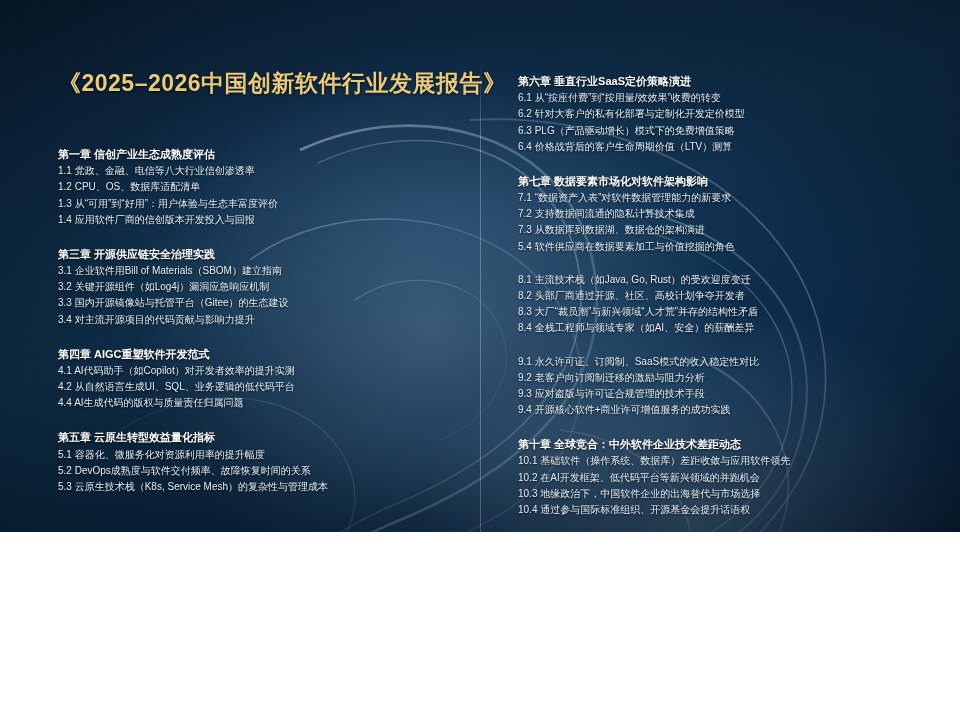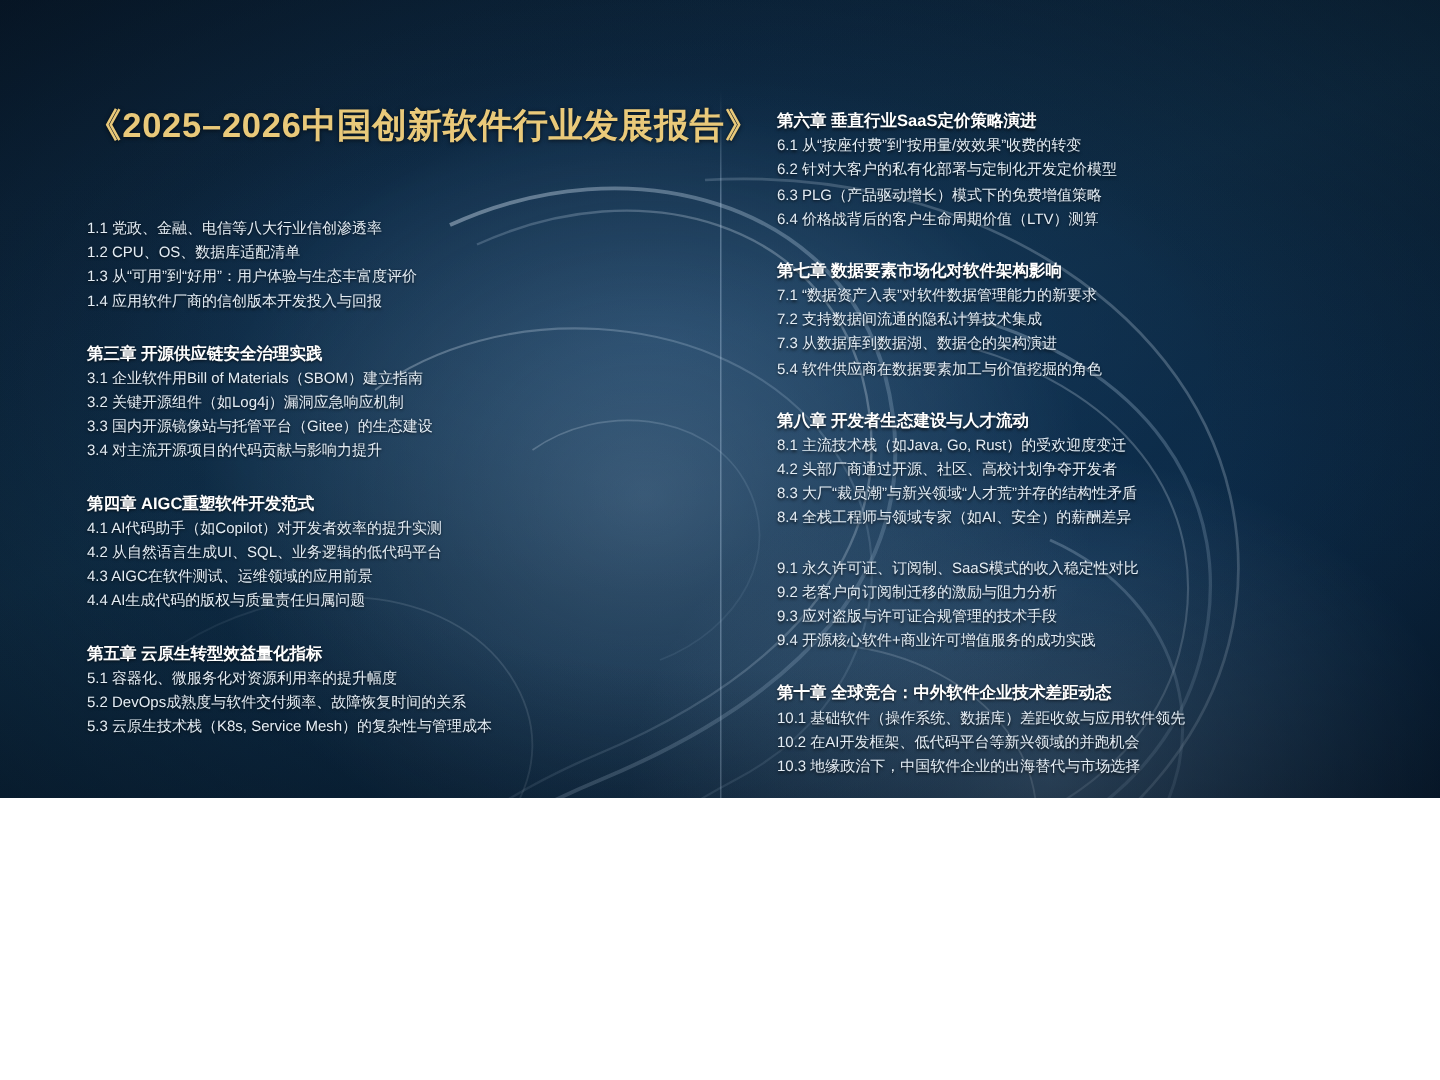--- a/index.html
+++ b/index.html
@@ -154,40 +154,40 @@
 
   <div class="divider"></div>
 
   <div class="content">
 
     <div class="doc-title">《2025–2026中国创新软件行业发展报告》</div>
 
     <div class="col col-left">
 
       <div class="chapter">
+        <div class="chapter-title">第一章 信创产业生态成熟度评估</div>
         <div class="item">1.1 党政、金融、电信等八大行业信创渗透率</div>
         <div class="item">1.2 CPU、OS、数据库适配清单</div>
         <div class="item">1.3 从“可用”到“好用”：用户体验与生态丰富度评价</div>
         <div class="item">1.4 应用软件厂商的信创版本开发投入与回报</div>
       </div>
 
 
       <div class="chapter">
         <div class="chapter-title">第三章 开源供应链安全治理实践</div>
         <div class="item">3.1 企业软件用Bill of Materials（SBOM）建立指南</div>
         <div class="item">3.2 关键开源组件（如Log4j）漏洞应急响应机制</div>
         <div class="item">3.3 国内开源镜像站与托管平台（Gitee）的生态建设</div>
         <div class="item">3.4 对主流开源项目的代码贡献与影响力提升</div>
       </div>
 
       <div class="chapter">
         <div class="chapter-title">第四章 AIGC重塑软件开发范式</div>
         <div class="item">4.1 AI代码助手（如Copilot）对开发者效率的提升实测</div>
         <div class="item">4.2 从自然语言生成UI、SQL、业务逻辑的低代码平台</div>
-        <div class="item">4.3 AIGC在软件测试、运维领域的应用前景</div>
         <div class="item">4.4 AI生成代码的版权与质量责任归属问题</div>
       </div>
 
       <div class="chapter">
         <div class="chapter-title">第五章 云原生转型效益量化指标</div>
         <div class="item">5.1 容器化、微服务化对资源利用率的提升幅度</div>
         <div class="item">5.2 DevOps成熟度与软件交付频率、故障恢复时间的关系</div>
         <div class="item">5.3 云原生技术栈（K8s, Service Mesh）的复杂性与管理成本</div>
 
       </div>
@@ -206,39 +206,39 @@
 
       <div class="chapter">
         <div class="chapter-title">第七章 数据要素市场化对软件架构影响</div>
         <div class="item">7.1 “数据资产入表”对软件数据管理能力的新要求</div>
         <div class="item">7.2 支持数据间流通的隐私计算技术集成</div>
         <div class="item">7.3 从数据库到数据湖、数据仓的架构演进</div>
         <div class="item">5.4 软件供应商在数据要素加工与价值挖掘的角色</div>
       </div>
 
       <div class="chapter">
-        <div class="chapter-title">第八章 开发者生态建设与人才流动</div>
         <div class="item">8.1 主流技术栈（如Java, Go, Rust）的受欢迎度变迁</div>
-        <div class="item">4.2 头部厂商通过开源、社区、高校计划争夺开发者</div>
+        <div class="item">8.2 头部厂商通过开源、社区、高校计划争夺开发者</div>
         <div class="item">8.3 大厂“裁员潮”与新兴领域“人才荒”并存的结构性矛盾</div>
         <div class="item">8.4 全栈工程师与领域专家（如AI、安全）的薪酬差异</div>
       </div>
 
       <div class="chapter">
         <div class="item">9.1 永久许可证、订阅制、SaaS模式的收入稳定性对比</div>
         <div class="item">9.2 老客户向订阅制迁移的激励与阻力分析</div>
         <div class="item">9.3 应对盗版与许可证合规管理的技术手段</div>
         <div class="item">9.4 开源核心软件+商业许可增值服务的成功实践</div>
       </div>
 
       <div class="chapter">
         <div class="chapter-title">第十章 全球竞合：中外软件企业技术差距动态</div>
         <div class="item">10.1 基础软件（操作系统、数据库）差距收敛与应用软件领先</div>
         <div class="item">10.2 在AI开发框架、低代码平台等新兴领域的并跑机会</div>
         <div class="item">10.3 地缘政治下，中国软件企业的出海替代与市场选择</div>
+        <div class="item">10.4 通过参与国际标准组织、开源基金会提升话语权</div>
       </div>
 
     </div>
 
     <div class="footer">
       <div class="footer-line">研发制作机构：DBC德本咨询</div>
       <div class="footer-line">联系方式 e-Mail：lab@enet16.com</div>
     </div>
 
   </div>

